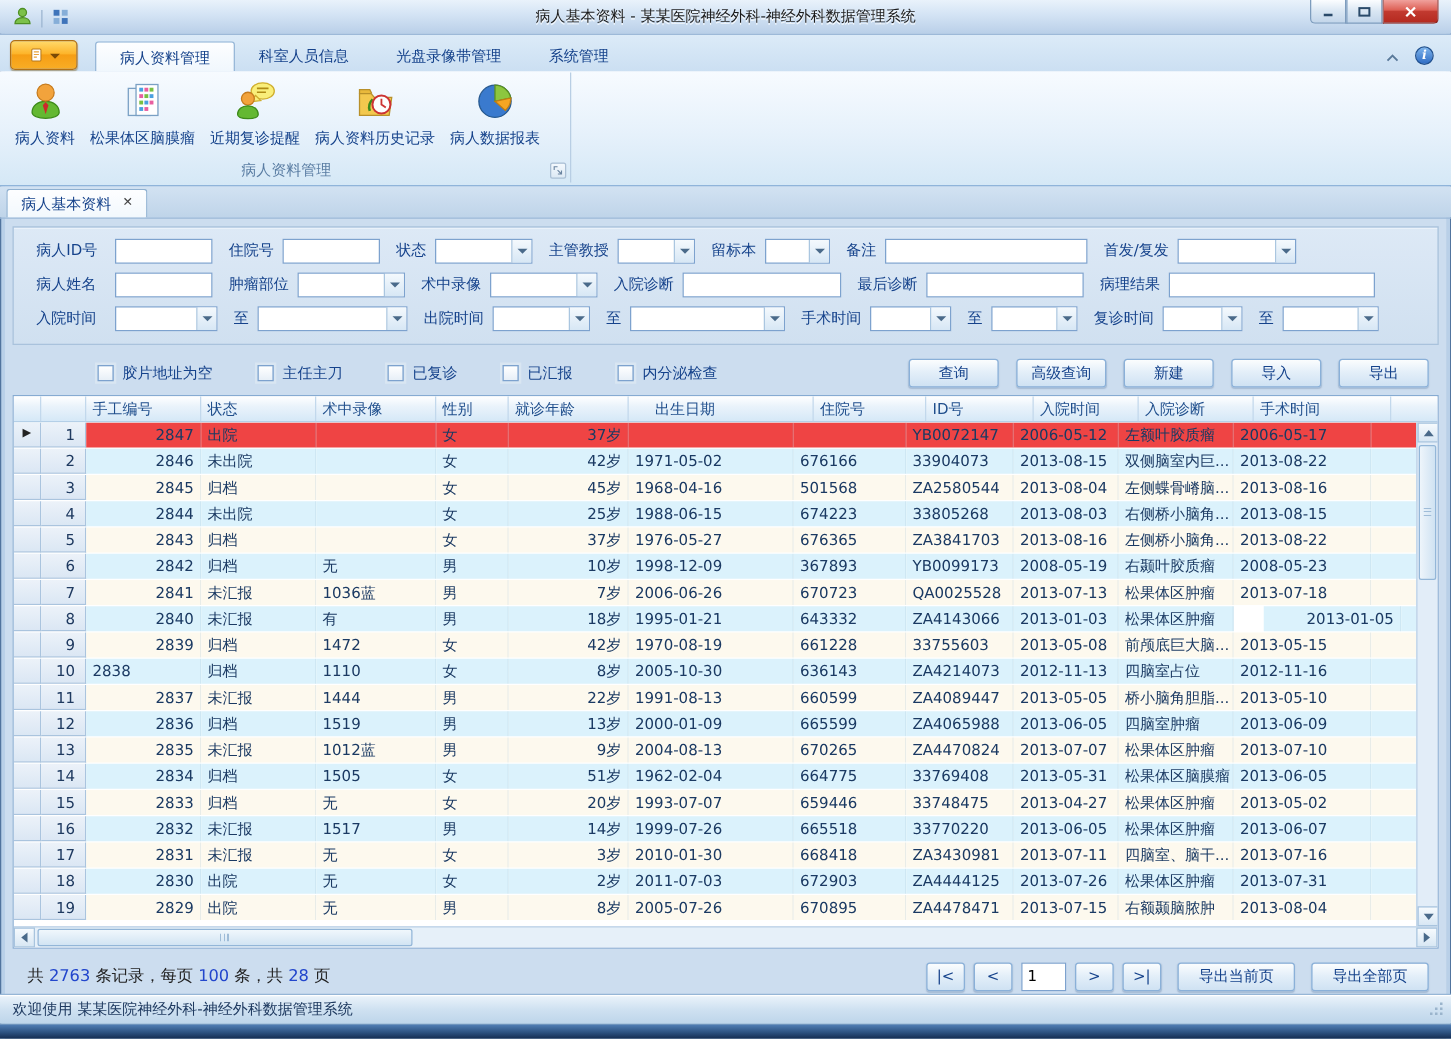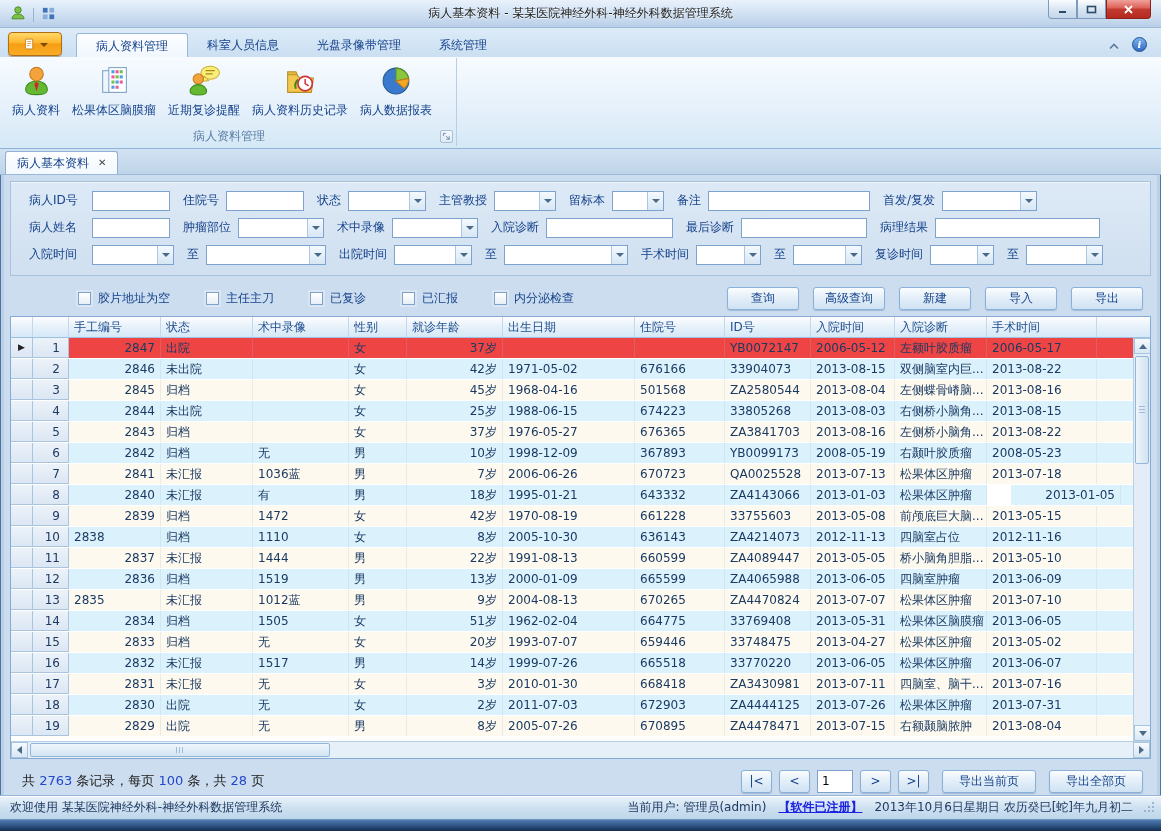--- a/index.html
+++ b/index.html
@@ -417,21 +417,21 @@
 
   <div class="grid">
     <div class="g-header" id="gridHeader">
         <span class="g-hcell" style="width: 22px;"></span>
         <span class="g-hcell" style="width: 36px;"></span>
         <span class="g-hcell" style="width: 92px;">手工编号</span>
         <span class="g-hcell" style="width: 92px;">状态</span>
         <span class="g-hcell" style="width: 96px;">术中录像</span>
         <span class="g-hcell" style="width: 58px;">性别</span>
         <span class="g-hcell" style="width: 96px;">就诊年龄</span>
-        <span class="g-hcell" style="width: 132px;">出生日期</span>
+        <span class="g-hcell" style="width: 132px; margin-left: 16px;">出生日期</span>
         <span class="g-hcell" style="width: 90px;">住院号</span>
         <span class="g-hcell" style="width: 86px;">ID号</span>
         <span class="g-hcell" style="width: 84px;">入院时间</span>
         <span class="g-hcell" style="width: 92px;">入院诊断</span>
         <span class="g-hcell" style="width: 110px;">手术时间</span>
         <span class="g-hcell g-hfill"></span>
       </div>
     <div class="g-body" id="gridBody">
         <div class="g-row r-sel">
           <span class="g-cell sel-cell">
@@ -623,21 +623,21 @@
           <span class="g-cell" style="width: 90px; text-align: left;">665599</span>
           <span class="g-cell" style="width: 86px; text-align: left;">ZA4065988</span>
           <span class="g-cell" style="width: 84px; text-align: left;">2013-06-05</span>
           <span class="g-cell" style="width: 92px; text-align: left;">四脑室肿瘤</span>
           <span class="g-cell" style="width: 110px; text-align: left;">2013-06-09</span>
           <span class="g-cell g-fill"></span>
         </div>
         <div class="g-row r-cream">
           <span class="g-cell sel-cell"></span>
           <span class="g-cell num-cell">13</span>
-          <span class="g-cell" style="width: 92px; text-align: left;">2835</span>
+          <span class="g-cell" style="width: 92px; text-align: right;">2835</span>
           <span class="g-cell" style="width: 92px; text-align: left;">未汇报</span>
           <span class="g-cell" style="width: 96px; text-align: left;">1012蓝</span>
           <span class="g-cell" style="width: 58px; text-align: left;">男</span>
           <span class="g-cell" style="width: 96px; text-align: right;">9岁</span>
           <span class="g-cell" style="width: 132px; text-align: left;">2004-08-13</span>
           <span class="g-cell" style="width: 90px; text-align: left;">670265</span>
           <span class="g-cell" style="width: 86px; text-align: left;">ZA4470824</span>
           <span class="g-cell" style="width: 84px; text-align: left;">2013-07-07</span>
           <span class="g-cell" style="width: 92px; text-align: left;">松果体区肿瘤</span>
           <span class="g-cell" style="width: 110px; text-align: left;">2013-07-10</span>
@@ -768,25 +768,20 @@
         <input class="pg-input" value="1" style="">
         <span class="pg-btn">&gt;</span>
         <span class="pg-btn">&gt;|</span>
         <span class="btn pg-export">导出当前页</span>
         <span class="btn pg-export">导出全部页</span>
       </span>
   </div>
 
   <div class="statusbar">
     <span class="sb-left">欢迎使用 某某医院神经外科-神经外科数据管理系统</span>
-    <span class="sb-right">
-      <span>当前用户: 管理员(admin)</span>
-      <span class="reg-link">【软件已注册】</span>
-      <span>2013年10月6日星期日 农历癸巳[蛇]年九月初二</span>
-    </span>
     <span class="grip">
       <svg width="12" height="12">
           <g fill="#9ab4cc">
             <rect x="9" y="9" width="2" height="2"></rect>
             <rect x="9" y="5" width="2" height="2"></rect>
             <rect x="5" y="9" width="2" height="2"></rect>
             <rect x="9" y="1" width="2" height="2"></rect>
             <rect x="5" y="5" width="2" height="2"></rect>
             <rect x="1" y="9" width="2" height="2"></rect>
           </g>

